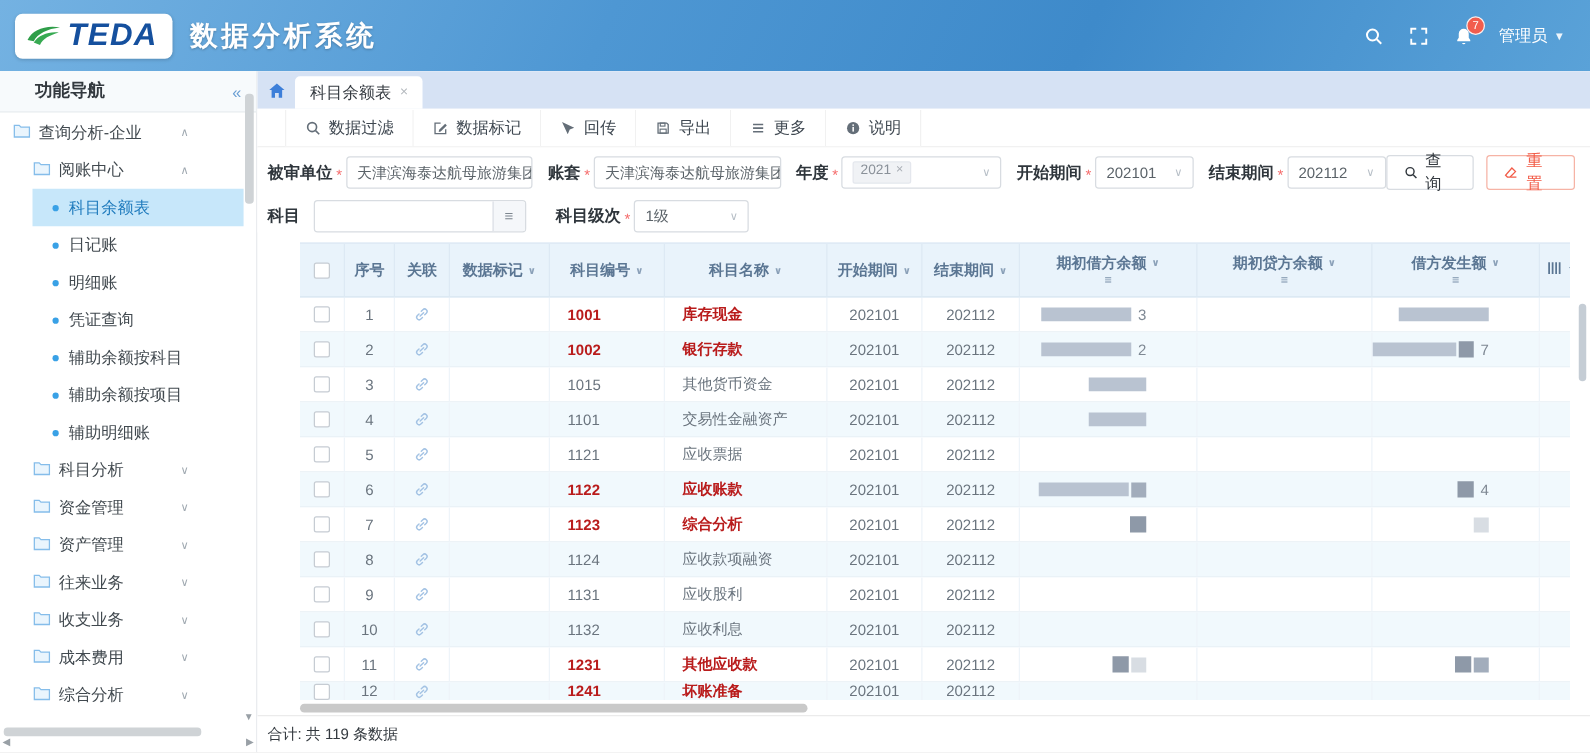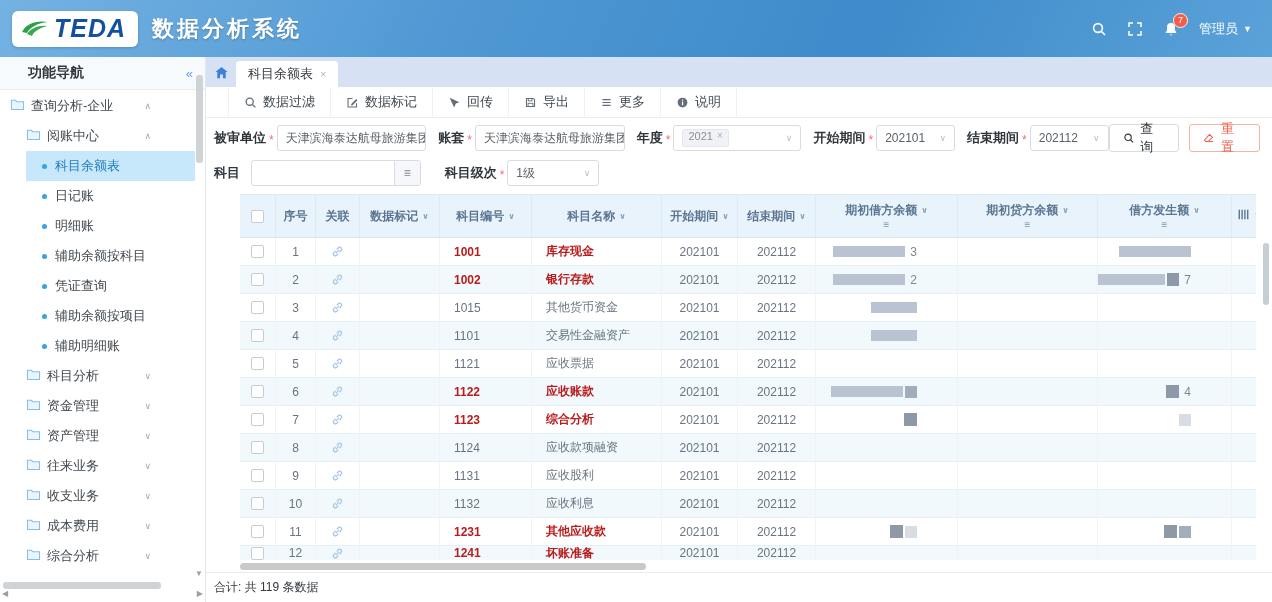--- a/index.html
+++ b/index.html
@@ -180,25 +180,25 @@
         <div class="item lvl2">
           <span class="dot"></span>
           <span>日记账</span>
         </div>
         <div class="item lvl2">
           <span class="dot"></span>
           <span>明细账</span>
         </div>
         <div class="item lvl2">
           <span class="dot"></span>
-          <span>辅助余额按科目</span>
+          <span>凭证查询</span>
         </div>
         <div class="item lvl2">
           <span class="dot"></span>
-          <span>凭证查询</span>
+          <span>辅助余额按科目</span>
         </div>
         <div class="item lvl2">
           <span class="dot"></span>
           <span>辅助余额按项目</span>
         </div>
         <div class="item lvl2">
           <span class="dot"></span>
           <span>辅助明细账</span>
         </div>
         <div class="item lvl1">

